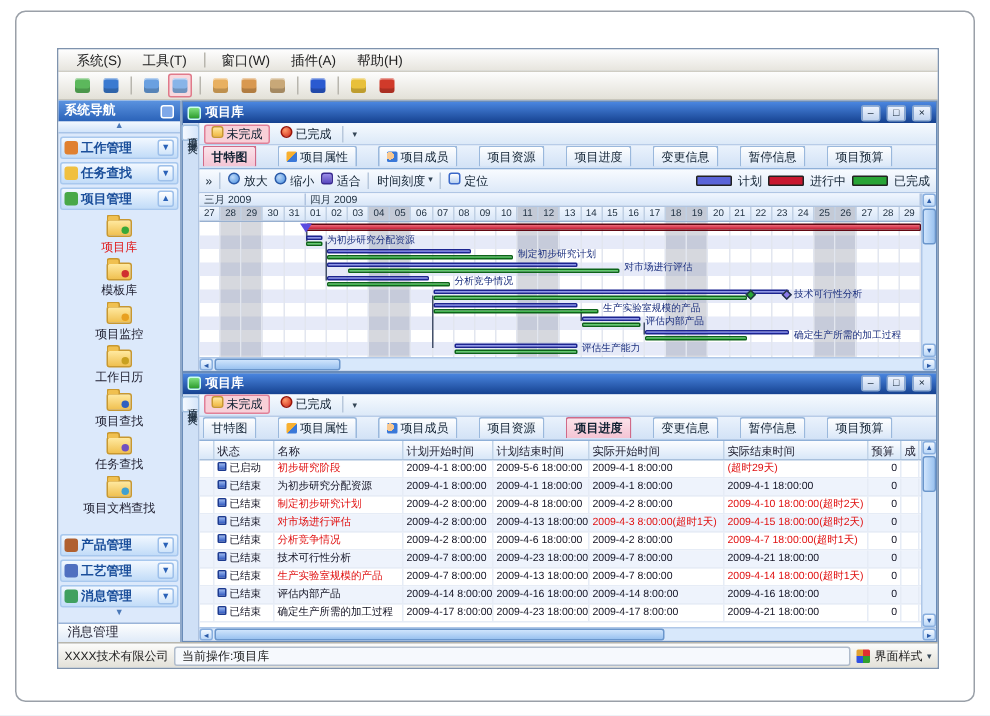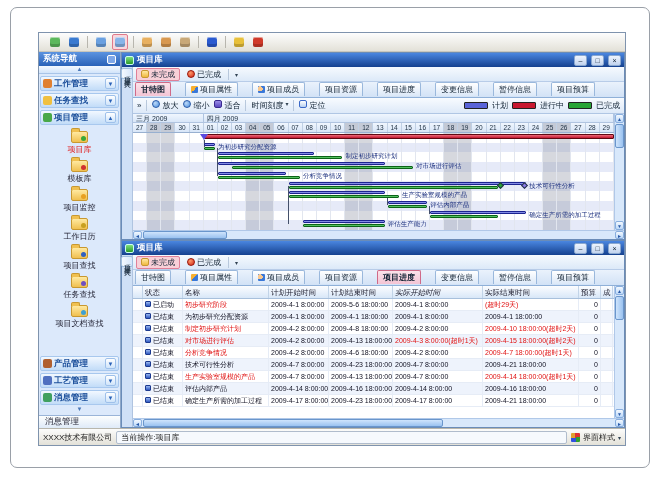--- a/index.html
+++ b/index.html
@@ -43,21 +43,21 @@
   .child{flex:1;display:flex;flex-direction:column;border:1px solid #6a8cb8;min-height:0}
   .cw-title{height:14px;flex:none;background:linear-gradient(#4a86e0,#15418f);display:flex;align-items:center;padding:0 3px;gap:3px}
   .cw-ico{width:9px;height:9px;background:linear-gradient(#7fe07f,#2a9a2a);border-radius:2px;border:1px solid #cfe}
   .cw-title-text{color:#fff;font-size:8.5px;font-weight:bold;flex:1}
   .cw-btn{width:13px;height:11px;background:linear-gradient(#eef4fe,#c2d4ee);border:1px solid #8aa8d0;border-radius:2px;font-size:7px;line-height:9px;text-align:center;color:#123;margin-left:1px}
   .cw-body{flex:1;display:flex;min-height:0;background:#e4ecf8}
   .side-strip{width:11px;flex:none;border-right:1px solid #b0c4e0;background:#cfe0f6;display:flex;flex-direction:column;align-items:center;padding-top:1px}
   .side-tab{writing-mode:vertical-rl;font-size:7px;color:#234;background:linear-gradient(90deg,#f4f9ff,#d6e6fa);border:1px solid #a0bede;border-radius:2px;padding:2px 0;letter-spacing:1px}
   .cw-main{flex:1;display:flex;flex-direction:column;min-width:0}
   .fbar{height:15px;flex:none;display:flex;align-items:center;background:linear-gradient(#f6fafe,#dce9f8);border-bottom:1px solid #b8cce8;padding-left:3px;gap:2px;font-size:8px}
-  .fbtn{display:flex;align-items:center;gap:2px;padding:0 4px;height:13px;border:1px solid transparent;border-radius:2px;color:#123}
+  .fbtn{display:flex;align-items:flex-start;gap:2px;padding:0 4px;height:13px;border:1px solid transparent;border-radius:2px;color:#123}
   .fbtn-active{background:#f8d0d8;border-color:#e08098}
   .fico{width:8px;height:8px;flex:none}
   .fico-undone{background:linear-gradient(#ffe9a0,#f0b840);border:1px solid #c89830;border-radius:2px}
   .fico-done{background:radial-gradient(circle at 35% 30%,#ff9a6a,#d02818);border:1px solid #981408;border-radius:50%}
   .fdrop{font-size:6px;color:#345;padding:0 4px}
   .tabs{height:16px;flex:none;display:flex;align-items:flex-start;background:linear-gradient(#eaf2fc,#d2e2f6);border-bottom:1px solid #8fb0d8;padding-left:2px;gap:14px}
   .tab{height:14px;display:flex;align-items:center;gap:2px;padding:0 5px;font-size:8px;color:#123;background:linear-gradient(#ffffff,#dbe8f8);border:1px solid #9ab8dc;border-bottom:none;border-radius:2px 2px 0 0;white-space:nowrap}
   .tab-active{background:linear-gradient(#fbe3ea,#f4c4d4);border-color:#d06a88;font-weight:bold}
   .tab-ico{width:7px;height:7px;border-radius:1px;flex:none}
   .ico-prop{background:linear-gradient(135deg,#f8b030 50%,#3a78d8 50%)}
@@ -124,20 +124,28 @@
   .op-box{flex:1}
   .style-btn{display:flex;align-items:center;gap:3px;white-space:nowrap}
   .style-ico{width:9px;height:9px;border-radius:1px;background:conic-gradient(#e03030 0 25%,#30a030 0 50%,#3050e0 0 75%,#e0a030 0)}
 </style>
 </head>
 <body>
 
 <div class="frame">
   <div class="app">
 
+    <div class="menubar" id="menubar">
+        <span class="menu-item">系统(S)</span>
+        <span class="menu-item">工具(T)</span>
+        <span class="menu-sep"></span>
+        <span class="menu-item">窗口(W)</span>
+        <span class="menu-item">插件(A)</span>
+        <span class="menu-item">帮助(H)</span>
+      </div>
     <div class="toolbar" id="toolbar">
         <div class="tb-btn">
           <div class="tb-glyph" style="background: rgb(92, 184, 92);"></div>
         </div>
         <div class="tb-btn">
           <div class="tb-glyph" style="background: rgb(58, 122, 208);"></div>
         </div>
         <div class="tb-sep"></div>
         <div class="tb-btn">
           <div class="tb-glyph" style="background: rgb(106, 160, 224);"></div>
@@ -547,21 +555,21 @@
                   </div>
                 </div>
               <div class="tblwrap">
                 <div class="tbl">
                   <div class="tbl-head" id="tbl-head">
                       <div class="th" style="width: 10px;"></div>
                       <div class="th" style="width: 40px;">状态</div>
                       <div class="th" style="width: 86px;">名称</div>
                       <div class="th" style="width: 60px;">计划开始时间</div>
                       <div class="th" style="width: 64px;">计划结束时间</div>
-                      <div class="th" style="width: 90px; font-style: italic;">实际开始时间</div>
+                      <div class="th" style="width: 90px;">实际开始时间</div>
                       <div class="th" style="width: 96px;">实际结束时间</div>
                       <div class="th" style="width: 22px;">预算</div>
                       <div class="th" style="width: 12px;">成</div>
                     </div>
                   <div class="tbl-rows" id="tbl-rows">
                       <div class="tr">
                         <div class="td " style="width: 10px;"></div>
                         <div class="td " style="width: 40px;"><span class="st-ico"></span>已启动</div>
                         <div class="td red" style="width: 86px;">初步研究阶段</div>
                         <div class="td " style="width: 60px;">2009-4-1 8:00:00</div>

